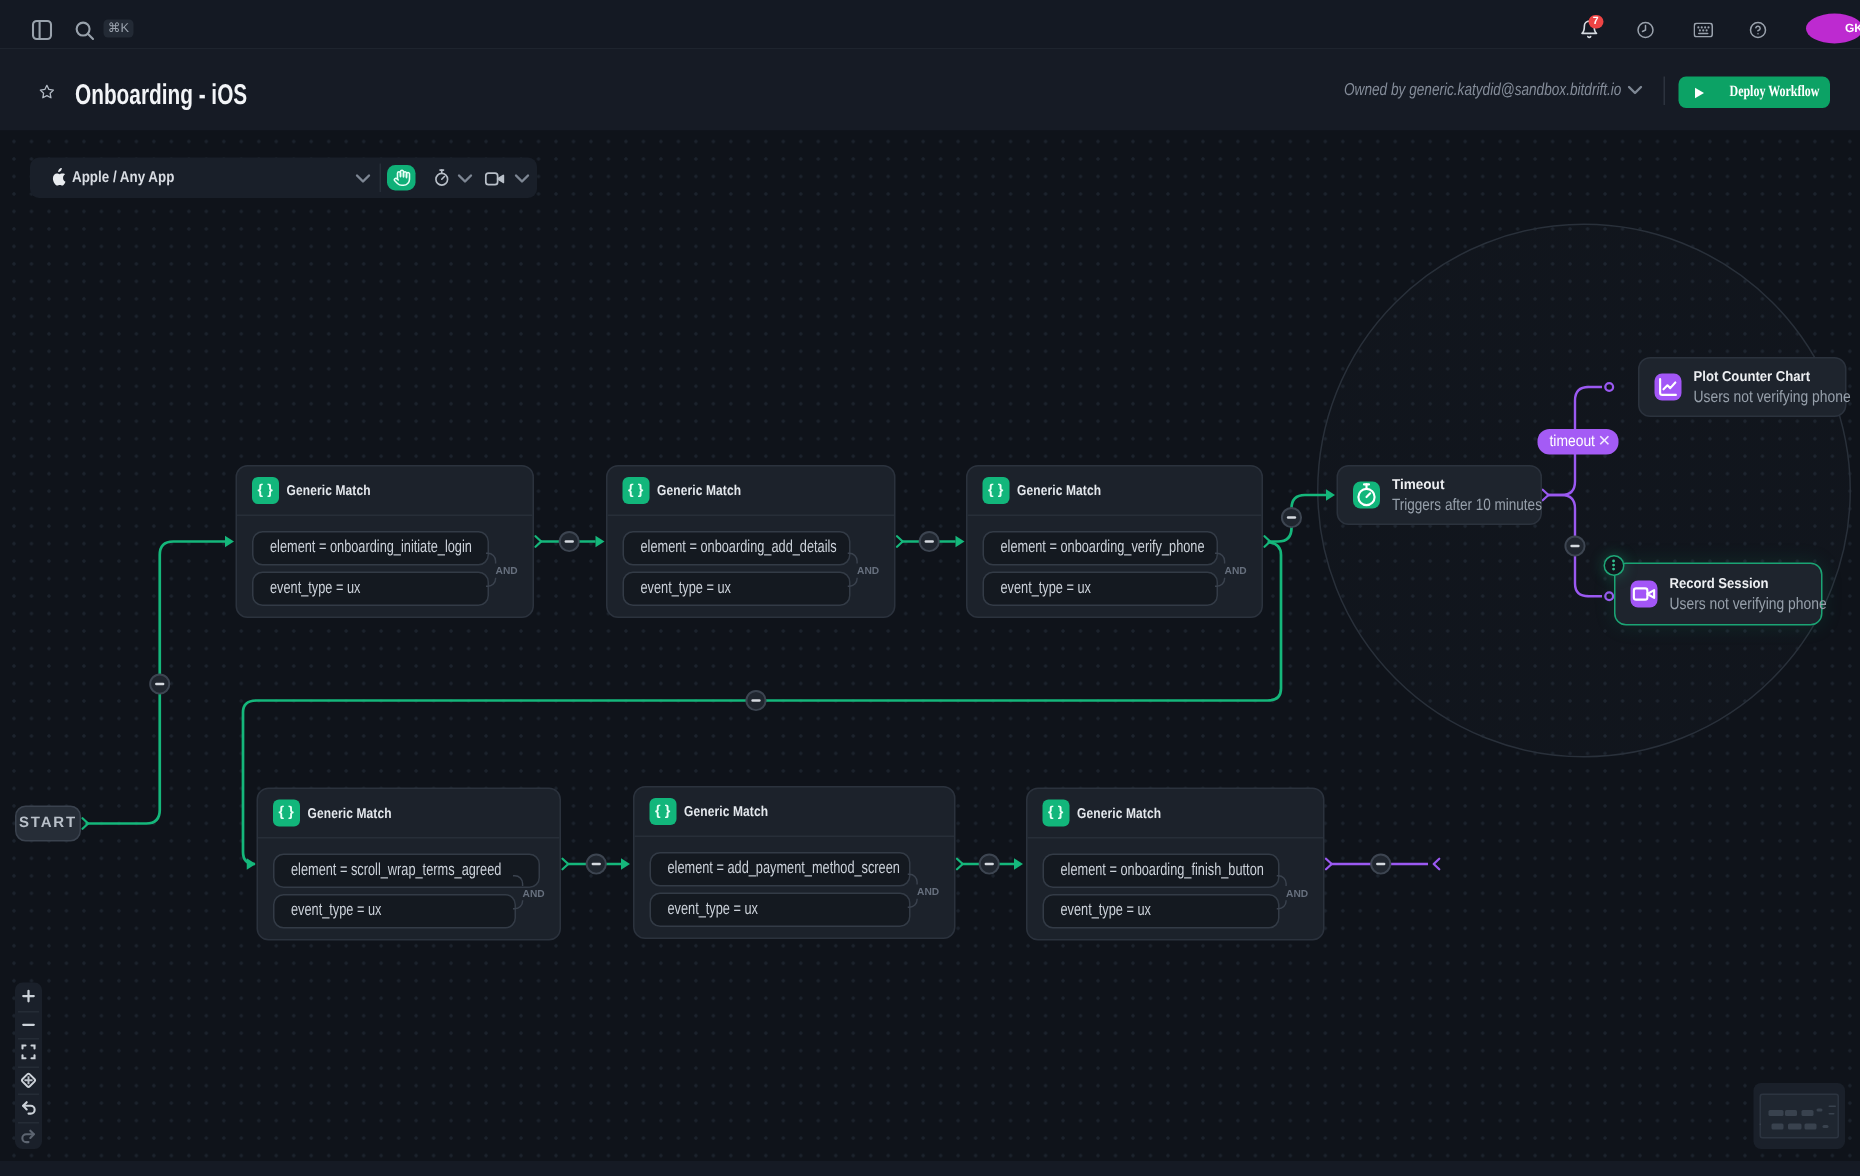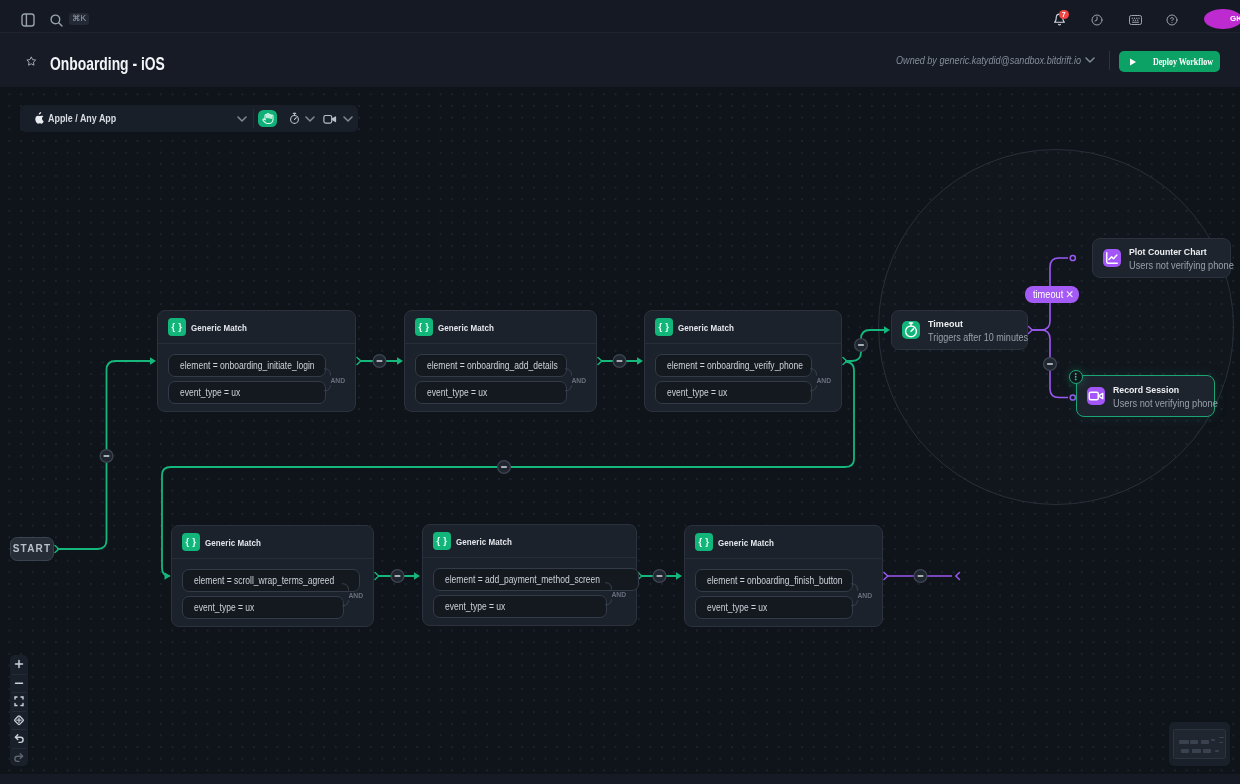--- a/index.html
+++ b/index.html
@@ -257,21 +257,21 @@
     <div class="box b2" style="width:162px;"><span class="sx" style="transform:scaleX(0.74)">event_type = ux</span></div>
     <svg class="andw" style="left:170px;" width="30" height="50" viewBox="0 0 30 50">
         <path d="M0,8.5 h1.5 a6.5,6.5 0 0 1 6.5,6.5 v2 M8,29 v0.5 a6.5,6.5 0 0 1 -6.5,6.5 h-1.5" fill="none" stroke="#3a424e" stroke-width="1.2"></path>
         <text x="8" y="26" font-size="8.5" font-weight="bold" fill="#67707e">AND</text>
       </svg>
   </div>
   <div class="gm" style="left:422px;top:437px;width:215px;">
     <div class="hd"></div>
       <div class="ic">{ }</div>
       <div class="tt"><span class="sx" style="transform:scaleX(0.84)">Generic Match</span></div>
-    <div class="box b1" style="width:206px;"><span class="sx" style="transform:scaleX(0.74)">element = add_payment_method_screen</span></div>
+    <div class="box b1" style="width:174px;"><span class="sx" style="transform:scaleX(0.74)">element = add_payment_method_screen</span></div>
     <div class="box b2" style="width:174px;"><span class="sx" style="transform:scaleX(0.74)">event_type = ux</span></div>
     <svg class="andw" style="left:182px;" width="30" height="50" viewBox="0 0 30 50">
         <path d="M0,8.5 h1.5 a6.5,6.5 0 0 1 6.5,6.5 v2 M8,29 v0.5 a6.5,6.5 0 0 1 -6.5,6.5 h-1.5" fill="none" stroke="#3a424e" stroke-width="1.2"></path>
         <text x="8" y="26" font-size="8.5" font-weight="bold" fill="#67707e">AND</text>
       </svg>
   </div>
   <div class="gm" style="left:684px;top:438px;width:199px;">
     <div class="hd"></div>
       <div class="ic">{ }</div>
       <div class="tt"><span class="sx" style="transform:scaleX(0.84)">Generic Match</span></div>

